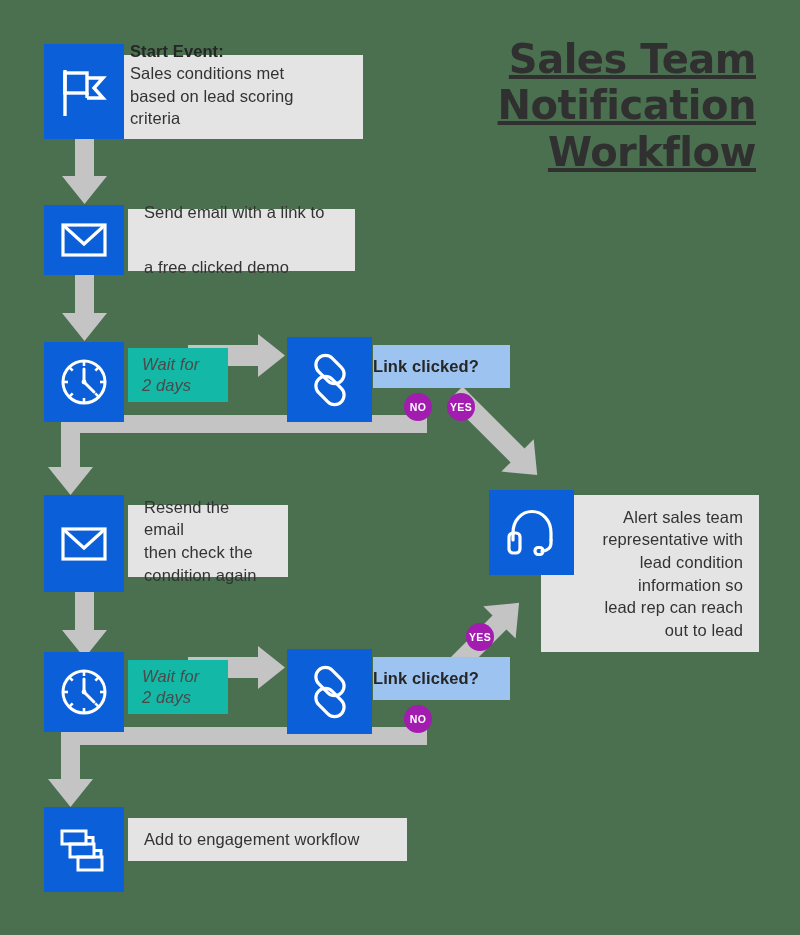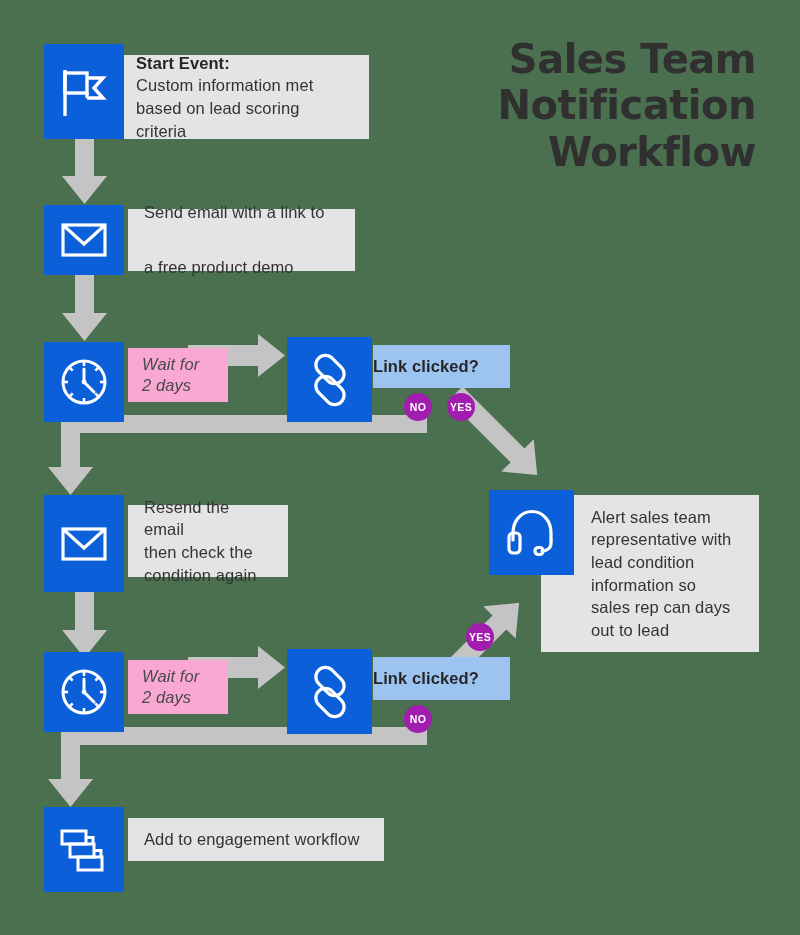--- a/index.html
+++ b/index.html
@@ -48,21 +48,21 @@
     line-height: 1.37;
     z-index: 4;
     letter-spacing: 0.1px;
   }
   .label-box .strong {
     font-weight: bold;
     color: #262626;
   }
 
   .wait-box {
-    background: #f9a8d4;
+    background: #14b8a6;
     color: #4a4a4a;
     font-style: italic;
     font-size: 16.5px;
     line-height: 1.3;
     padding: 9px 14px;
   }
 
   .decision-box {
     background: #9dc3f0;
     color: #262626;
@@ -97,21 +97,21 @@
     width: 330px;
     text-align: right;
     color: #303030;
     font-family: "DejaVu Sans", sans-serif;
     font-weight: bold;
     font-size: 40px;
     line-height: 1.16;
     letter-spacing: -0.5px;
     z-index: 6;
   }
-  #title .tline { display: block; }
+  #title .tline { display: block; text-decoration: underline; }
 
   
   #arrows { position: absolute; inset: 0; z-index: 1; }
 </style>
 </head>
 <body>
 
 <div id="canvas">
 
   <svg id="arrows" width="800" height="935" viewBox="0 0 800 935">
@@ -146,37 +146,37 @@
   <div class="tile" style="left:44px; top:44px; width:80px; height:95px;">
     <span>
       <svg width="46" height="52" viewBox="0 0 46 52" fill="none" stroke="#ffffff" stroke-width="3.4" stroke-linejoin="miter">
         <line x1="4" y1="4" x2="4" y2="50"></line>
         <rect x="4" y="7" width="22" height="20"></rect>
         <path d="M26 12 h16 l-9 10 9 10 H26"></path>
         <line x1="26" y1="27" x2="26" y2="32"></line>
       </svg>
     </span>
   </div>
-  <div class="label-box" style="left:120px; top:55px; width:249px; height:84px;">
+  <div class="label-box" style="left:114px; top:55px; width:249px; height:84px;justify-content:flex-end;">
     <span class="strong">Start Event:</span>
-    <span>Custom information met</span>
+    <span>Sales conditions met</span>
     <span>based on lead scoring criteria</span>
   </div>
 
   <div class="tile" style="left:44px; top:205px; width:80px; height:70px;">
     <span>
       <svg width="48" height="36" viewBox="0 0 48 36" fill="none" stroke="#ffffff" stroke-width="3.2">
         <rect x="3" y="3" width="42" height="30"></rect>
         <path d="M3 3 L24 22 L45 3"></path>
       </svg>
     </span>
   </div>
   <div class="label-box" style="left:128px; top:209px; width:227px; height:62px;gap:32px;">
     <span>Send email with a link to</span>
-    <span>a free product demo</span>
+    <span>a free clicked demo</span>
   </div>
 
   <div class="tile" style="left:44px; top:342px; width:80px; height:80px;">
     <span>
       <svg width="52" height="52" viewBox="0 0 52 52" fill="none" stroke="#ffffff">
         <circle cx="26" cy="26" r="21" stroke-width="3"></circle>
         <g stroke-width="2.6">
           <line x1="26" y1="5" x2="26" y2="10"></line>
           <line x1="26" y1="42" x2="26" y2="47"></line>
           <line x1="5" y1="26" x2="10" y2="26"></line>
@@ -232,26 +232,26 @@
   <div class="tile" style="left:489px; top:490px; width:85px; height:85px;">
     <span>
       <svg width="54" height="52" viewBox="0 0 54 52" fill="none" stroke="#ffffff" stroke-width="3.2" stroke-linecap="round">
         <path d="M8 33 V26 C8 13 17 4.5 27 4.5 C37 4.5 46 13 46 26 V33"></path>
         <rect x="4" y="26" width="11" height="20" rx="4"></rect>
         <path d="M46 33 V36 C46 41 42 44 37 44"></path>
         <rect x="30" y="40.5" width="8" height="7" rx="3.2"></rect>
       </svg>
     </span>
   </div>
-  <div class="label-box" style="left:541px; top:495px; width:218px; height:157px; padding-left:50px;">
+  <div class="label-box" style="left:541px; top:495px; width:218px; height:157px; padding-left:50px;text-align:right;">
     <span>Alert sales team</span>
     <span>representative with</span>
     <span>lead condition</span>
     <span>information so</span>
-    <span>sales rep can days</span>
+    <span>lead rep can reach</span>
     <span>out to lead</span>
   </div>
 
   <div class="tile" style="left:44px; top:652px; width:80px; height:80px;">
     <span>
       <svg width="52" height="52" viewBox="0 0 52 52" fill="none" stroke="#ffffff">
         <circle cx="26" cy="26" r="21" stroke-width="3"></circle>
         <g stroke-width="2.6">
           <line x1="26" y1="5" x2="26" y2="10"></line>
           <line x1="26" y1="42" x2="26" y2="47"></line>
@@ -295,17 +295,17 @@
     <span>
       <svg width="50" height="48" viewBox="0 0 50 48" fill="none" stroke="#ffffff" stroke-width="3">
         <rect x="3" y="5" width="24" height="13"></rect>
         <rect x="11" y="18" width="24" height="13"></rect>
         <rect x="19" y="31" width="24" height="13"></rect>
         <path d="M27 11.5 h7 v6.5"></path>
         <path d="M35 24.5 h7 v6.5"></path>
       </svg>
     </span>
   </div>
-  <div class="label-box" style="left:128px; top:818px; width:256px; height:43px;">
+  <div class="label-box" style="left:128px; top:818px; width:279px; height:43px;">
     <span>Add to engagement workflow</span>
   </div>
 
 </div>
 
 </body></html>

